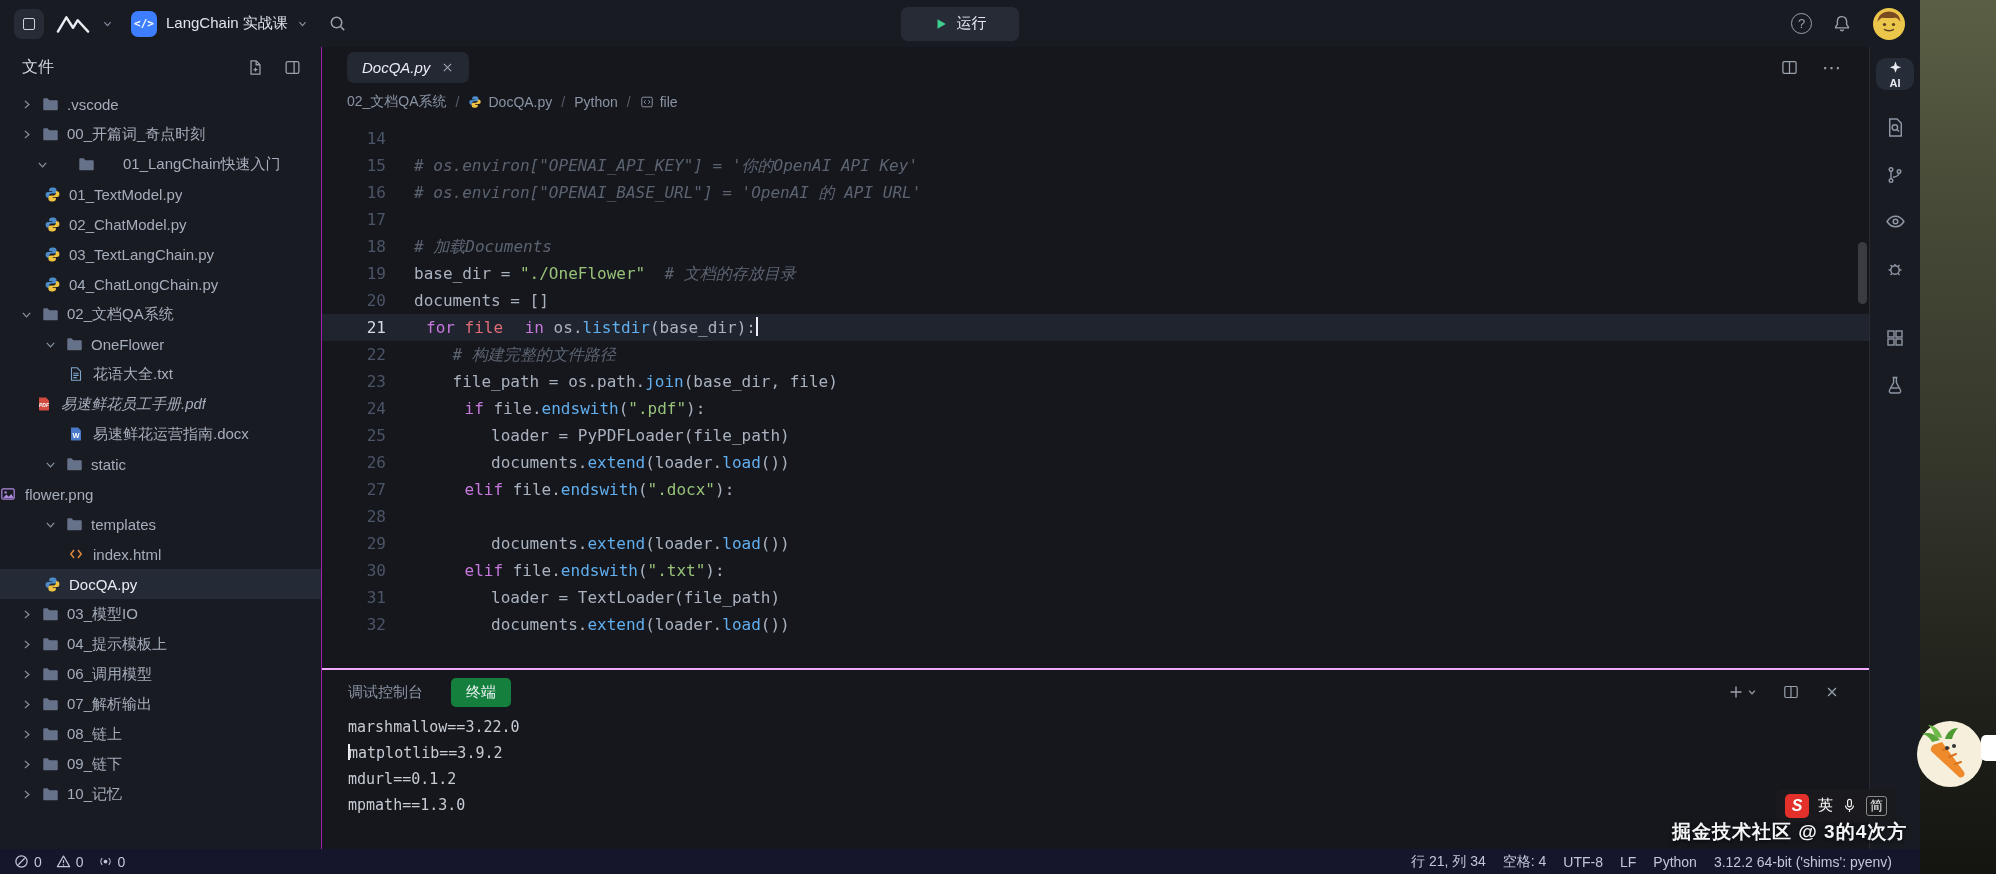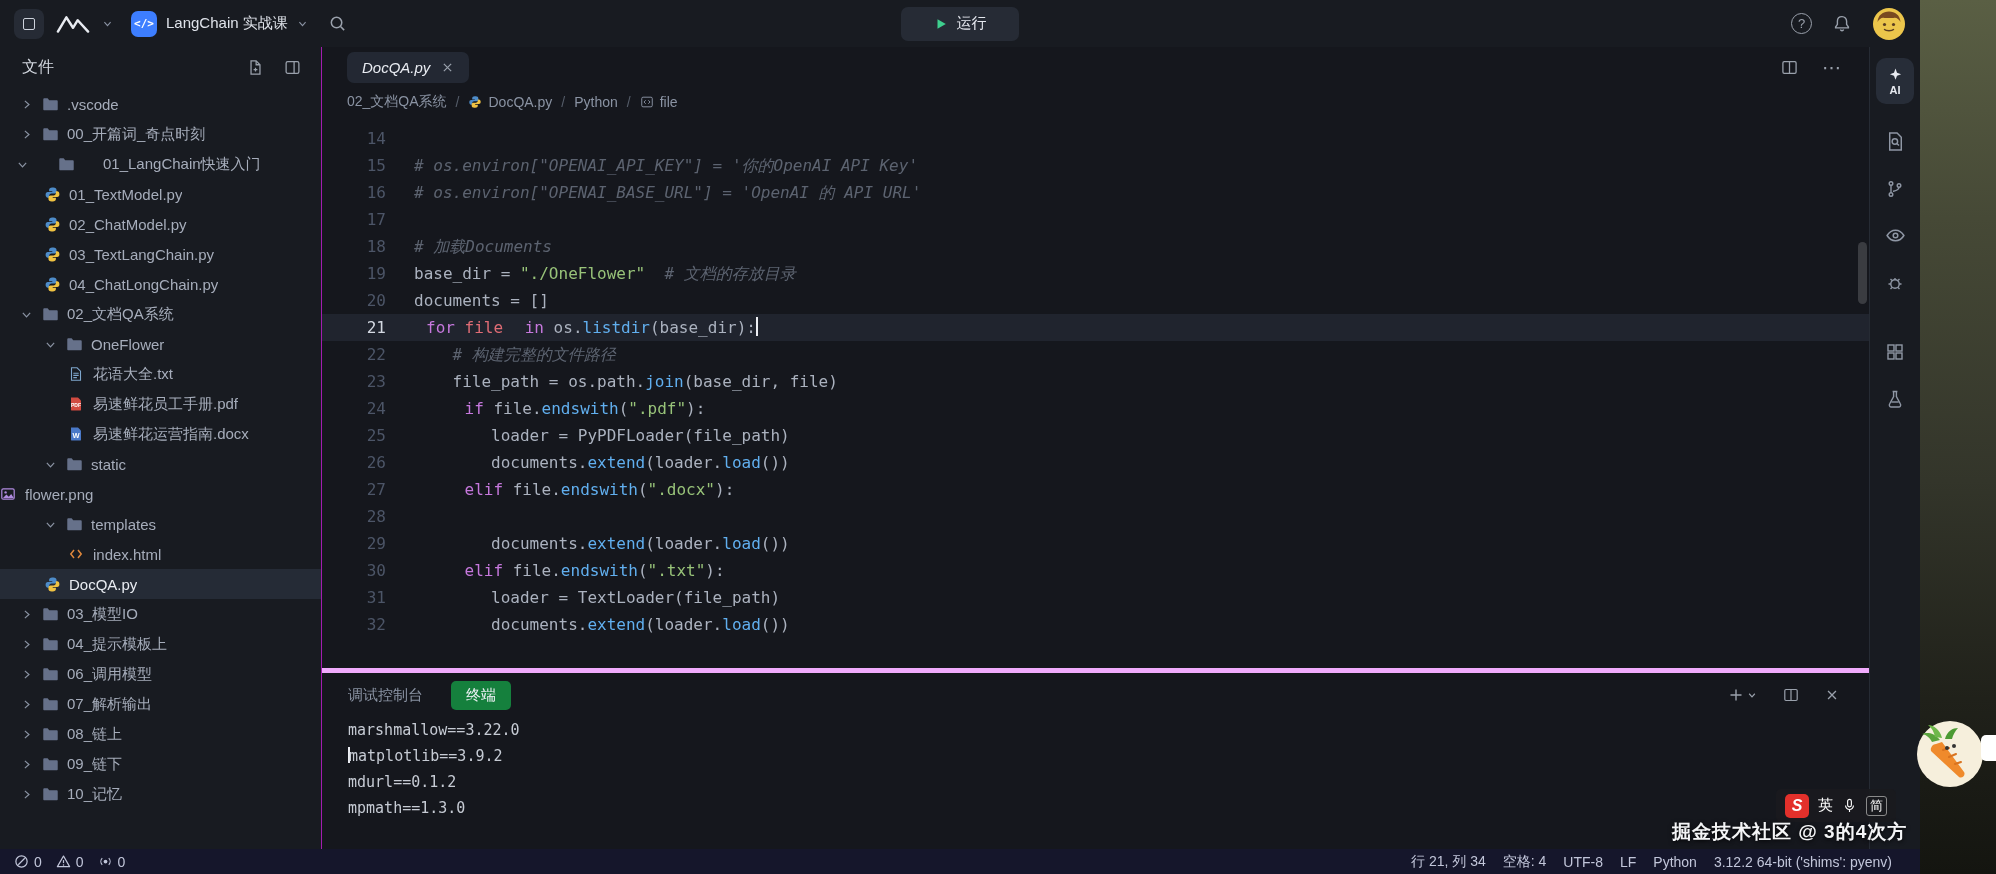--- a/index.html
+++ b/index.html
@@ -79,34 +79,34 @@
   .tok-str { color:var(--string,#98c379); }
   .tok-kw  { color:var(--keyword,#c678dd);margin-left:12px; }
   .tok-var { color:var(--variable,#e06c75); }
   .tok-fn  { color:var(--function,#61afef); }
   .caret { display:inline-block; width:2px; height:19px; background:#eceef3; vertical-align:-3px; }
   .editor-scrollbar { position:absolute; top:10px; right:2px; width:10px; bottom:4px; }
   .editor-scrollbar .thumb { position:absolute; top:115px; right:0; width:9px; height:62px;
     background:rgba(255,255,255,.16); border-radius:5px; }
 
   
-  .panel { flex:0 0 181px; border-top:5px solid #f0abfc; display:flex; flex-direction:column; background:#15171d; }
+  .panel { flex:0 0 181px; border-top:2px solid #f0abfc; display:flex; flex-direction:column; background:#15171d; }
   .panel-header { flex:0 0 44px; display:flex; align-items:center; padding:0 28px 0 26px; gap:28px; }
   .panel-tab { font-size:15px; color:#8a93a3; cursor:pointer; }
   .panel-tab.active { background:#15803d; color:#eef1f6; padding:5px 15px; border-radius:5px; }
   .panel-actions { margin-left:auto; display:flex; gap:22px; align-items:center; color:#9aa1ac; }
   .panel-actions .iconbtn { gap:3px; }
   .terminal { padding:0 0 0 26px; font-family:"DejaVu Sans Mono", monospace; font-size:15px;
     line-height:26px; color:#c6cbd4; }
   .t-caret { display:inline-block; width:2px; height:16px; background:#eceef3; vertical-align:-2px; margin-right:-1px; }
 
   
   .activitybar { flex:0 0 51px; background:#181b21; border-left:1px solid #262b34;
     display:flex; flex-direction:column; align-items:center; padding-top:11px; }
-  .ai-chip { width:38px; height:46px; background:#272d38; border-radius:10px; display:flex;
+  .ai-chip { width:38px; height:32px; background:#272d38; border-radius:10px; display:flex;
     flex-direction:column; align-items:center; justify-content:center; color:#e8ebf1;
     font-size:11px; font-weight:700; gap:2px; margin-bottom:14px; cursor:pointer; }
   .act-icon { height:47px; width:100%; display:flex; align-items:center; justify-content:center;
     color:#8f97a5; background:none; border:none; cursor:pointer; }
   .act-icon.gap { margin-top:22px; }
 
   
   .statusbar { flex:0 0 25px; background:var(--statusbar-bg,#15162b); display:flex; align-items:center;
     padding:0 14px; font-size:14px; color:#c2c6da; }
   .status-left { display:flex; align-items:center; gap:14px; }
@@ -229,21 +229,21 @@
                 <path d="M6 3.5 11 8l-5 4.5" stroke="currentColor" stroke-width="1.5"></path>
               </svg>
             </span>
             <span class="ticon">
               <svg width="17" height="17" viewBox="0 0 16 16">
                 <path d="M1.2 3.2c0-.6.5-1 1-1h3.1l1.5 1.7h7c.6 0 1 .5 1 1v7.6c0 .6-.4 1-1 1H2.2c-.5 0-1-.4-1-1z" fill="#66718a"></path>
               </svg>
             </span>
             <span class="tlabel">00_开篇词_奇点时刻</span>
           </div>
-          <div class="tree-row" style="padding-left: 16px; gap: 20px;">
+          <div class="tree-row" style="padding-left: 36px; gap: 20px;">
             <span class="tchev">
               <svg width="13" height="13" viewBox="0 0 16 16" fill="none">
                 <path d="M3.5 6 8 11l4.5-5" stroke="currentColor" stroke-width="1.5"></path>
               </svg>
             </span>
             <span class="ticon">
               <svg width="17" height="17" viewBox="0 0 16 16">
                 <path d="M1.2 3.2c0-.6.5-1 1-1h3.1l1.5 1.7h7c.6 0 1 .5 1 1v7.6c0 .6-.4 1-1 1H2.2c-.5 0-1-.4-1-1z" fill="#66718a"></path>
               </svg>
             </span>
@@ -313,21 +313,21 @@
           </div>
           <div class="tree-row" style="padding-left: 68px;">
             <span class="ticon">
               <svg width="16" height="16" viewBox="0 0 16 16" fill="none">
                 <path d="M3.5 1.8h5.6l3.4 3.4v9H3.5z" stroke="#7ea6cc" stroke-width="1.1"></path>
                 <path d="M5.3 7.2h5.4M5.3 9.4h5.4M5.3 11.6h3.6" stroke="#7ea6cc" stroke-width="1.1"></path>
               </svg>
             </span>
             <span class="tlabel">花语大全.txt</span>
           </div>
-          <div class="tree-row" style="padding-left: 68px;">
+          <div class="tree-row" style="padding-left: 36px; font-style: italic;">
             <span class="ticon">
               <svg width="16" height="16" viewBox="0 0 16 16">
                 <path d="M3 1.5h7l3 3V14c0 .3-.2.5-.5.5h-9c-.3 0-.5-.2-.5-.5z" fill="#d14b41"></path>
                 <text x="8" y="11" font-size="5" fill="#fff" text-anchor="middle" font-weight="700">PDF</text>
               </svg>
             </span>
             <span class="tlabel">易速鲜花员工手册.pdf</span>
           </div>
           <div class="tree-row" style="padding-left: 68px;">
             <span class="ticon">

